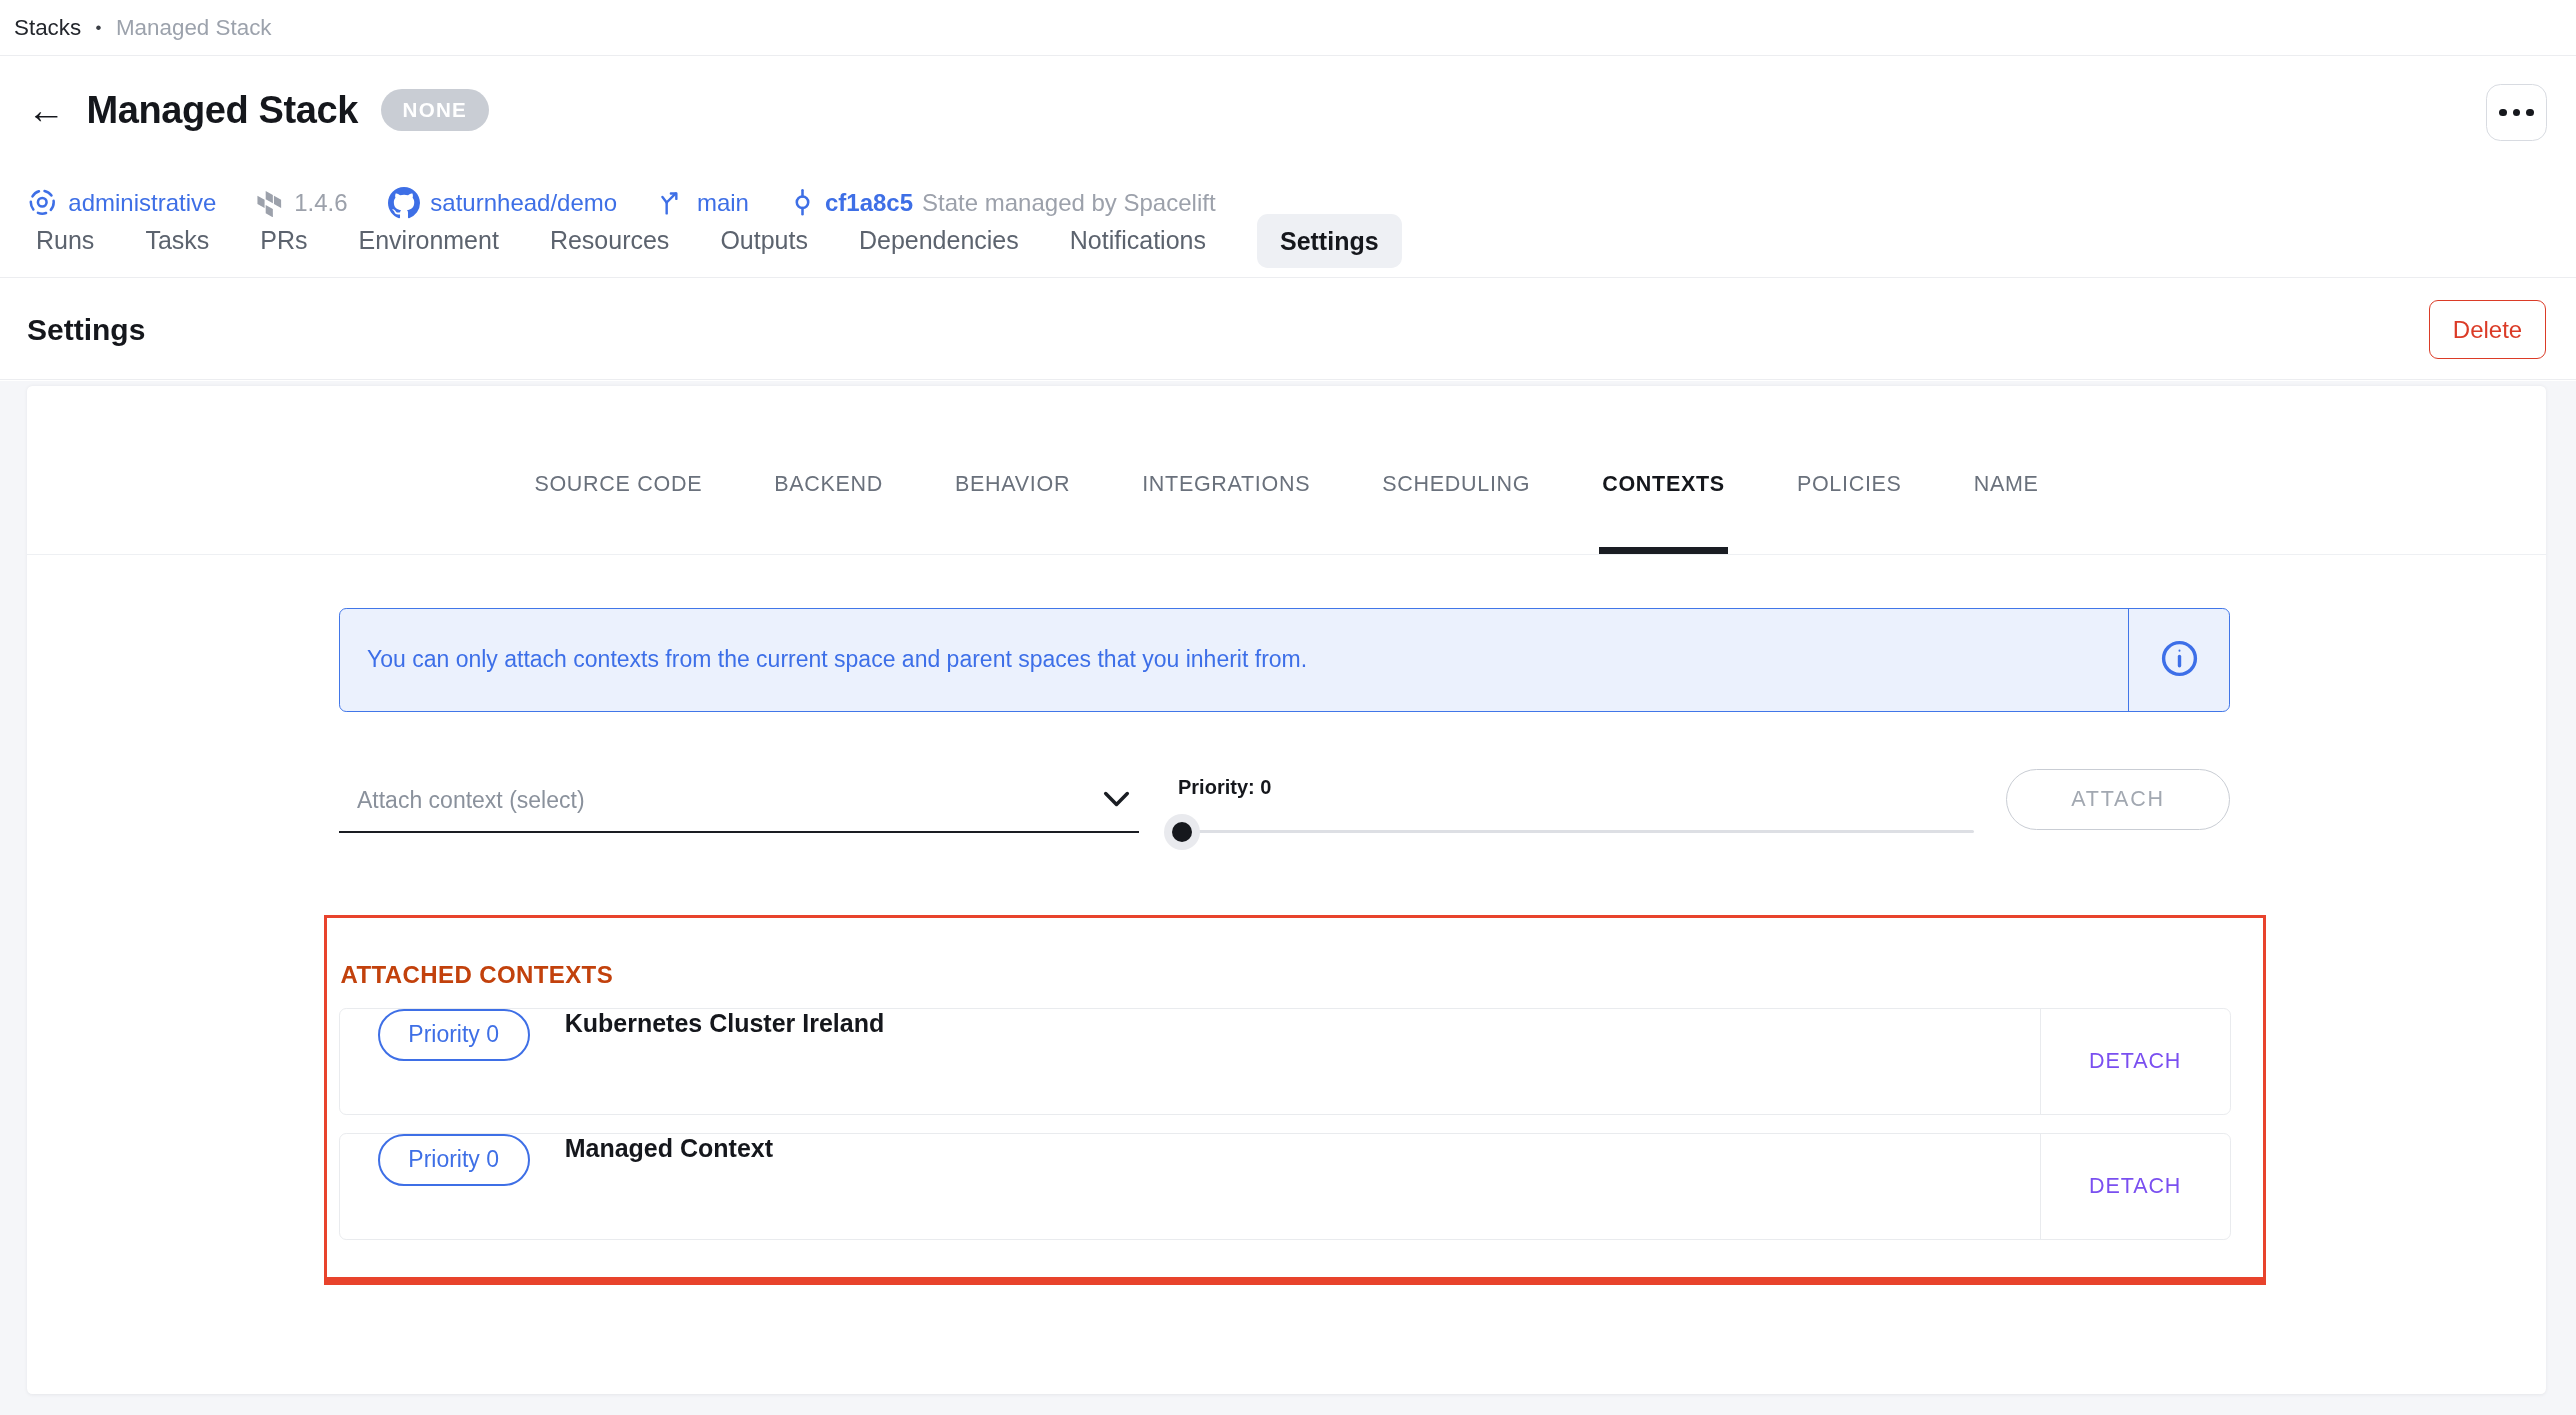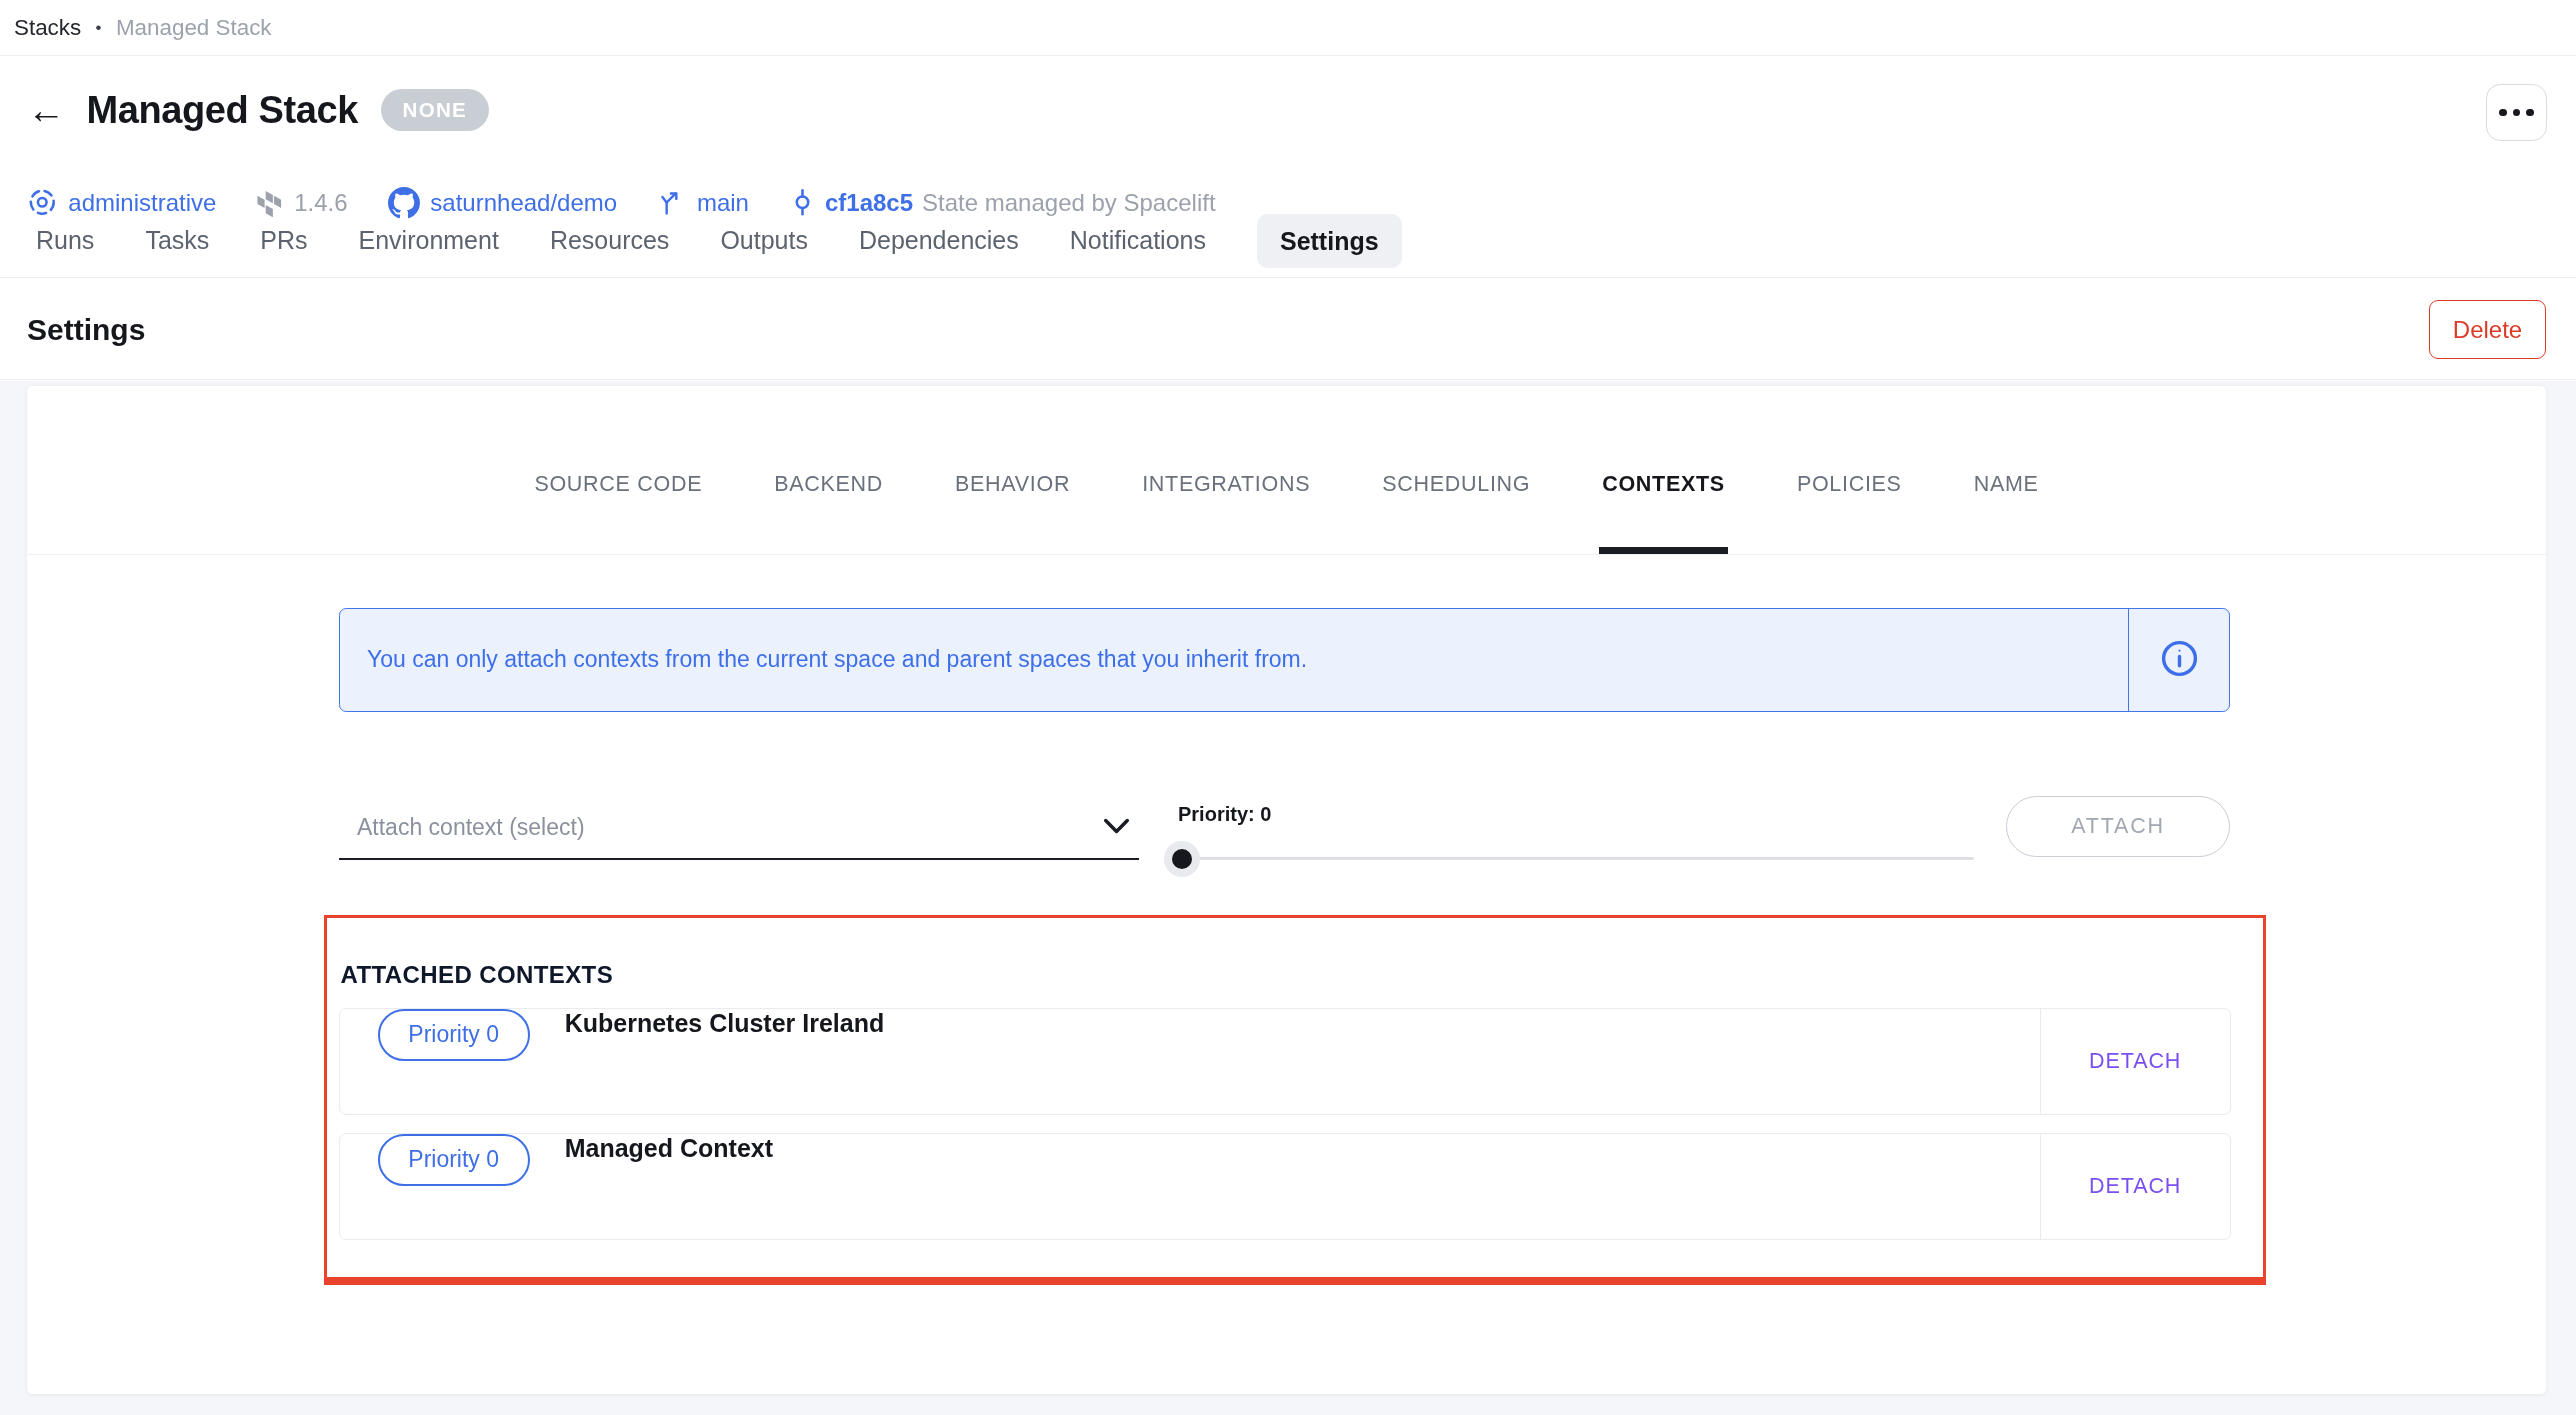--- a/index.html
+++ b/index.html
@@ -52,36 +52,36 @@
   .subtab { position:relative; height:100%; display:flex; align-items:center; padding-top:29px;
             font-size:21.5px; letter-spacing:0.7px; color:#6A717C; cursor:pointer; white-space:nowrap; }
   .subtab.active { color:#15171C; font-weight:700; }
   .subtab.active::after { content:""; position:absolute; bottom:0; left:-3.6px; right:-3.6px; height:6.3px; background:#1A1D23; }
 
   .banner { position:absolute; top:222px; left:312px; width:1891px; height:104px; background:#EBF1FD;
             border:1.8px solid #4176E8; border-radius:7.2px; display:flex; }
   .banner-text { flex:1; display:flex; align-items:center; padding-left:27px; font-size:23px; color:#3D6FE8; }
   .banner-info { width:101px; border-left:1.8px solid #4176E8; display:flex; align-items:center; justify-content:center; cursor:pointer; }
 
-  .attach-row { position:absolute; top:410px; left:312px; width:1891px; height:79px; }
+  .attach-row { position:absolute; top:383px; left:312px; width:1891px; height:79px; }
   .ctx-select { position:absolute; left:0; top:0; width:800px; height:64px; border-bottom:2.7px solid #1A1D23; cursor:pointer; }
   .select-label { position:absolute; left:18px; top:50%; transform:translateY(-50%); font-size:23px; color:#8A919C; }
   .select-chevron { position:absolute; right:9px; top:21.5px; }
   .priority-label { position:absolute; left:839px; top:7.2px; font-size:20px; font-weight:700; color:#15171C; }
   .slider { position:absolute; left:839px; top:61px; width:796px; height:3.6px; background:#DDDFE4; border-radius:1.8px; }
   .slider-halo { position:absolute; left:-14.4px; top:-16px; width:36px; height:36px; border-radius:50%;
                  background:#E9EAEE; display:flex; align-items:center; justify-content:center; cursor:pointer; }
   .slider-dot { width:20px; height:20px; border-radius:50%; background:#16181D; }
   .attach-btn { position:absolute; right:0; top:0; width:224px; height:61px; background:#fff;
                 border:1.8px solid #C9CDD4; border-radius:36px; color:#A2A8B1; font-size:21.5px; letter-spacing:1.8px;
                 display:flex; align-items:center; justify-content:center; cursor:pointer; }
 
   .redbox { position:absolute; top:529px; left:297px; width:1942px; height:370px;
             border:3.6px solid #E8432C; border-bottom-width:8px; }
-  .attached-heading { position:absolute; left:13.5px; top:43px; font-size:24px; font-weight:700; letter-spacing:0.4px; color:#0f172a; }
+  .attached-heading { position:absolute; left:13.5px; top:43px; font-size:24px; font-weight:700; letter-spacing:0.4px; color:#c2410c; }
   .ctx-row { position:absolute; left:11.7px; width:1892px; height:107px; background:#fff;
              border:1.8px solid #E9EBEE; border-radius:7.2px; display:flex; align-items:flex-start; }
   .ctx-row.r1 { top:90px; }
   .ctx-row.r2 { top:215px; }
   .priority-pill { margin-left:38px; width:152px; height:52px; border:2.2px solid #3E6FE6; border-radius:27px;
                    color:#3E6FE6; font-size:23px; display:flex; align-items:center; justify-content:center; }
   .ctx-name { margin-left:35px; font-size:25px; font-weight:700; color:#15171C; }
   .ctx-action { margin-left:auto; width:190px; align-self:stretch; border-left:1.8px solid #E9EBEE;
                 display:flex; align-items:center; justify-content:center; font-size:21.5px; letter-spacing:0.9px;
                 color:#7A4FF0; cursor:pointer; }

